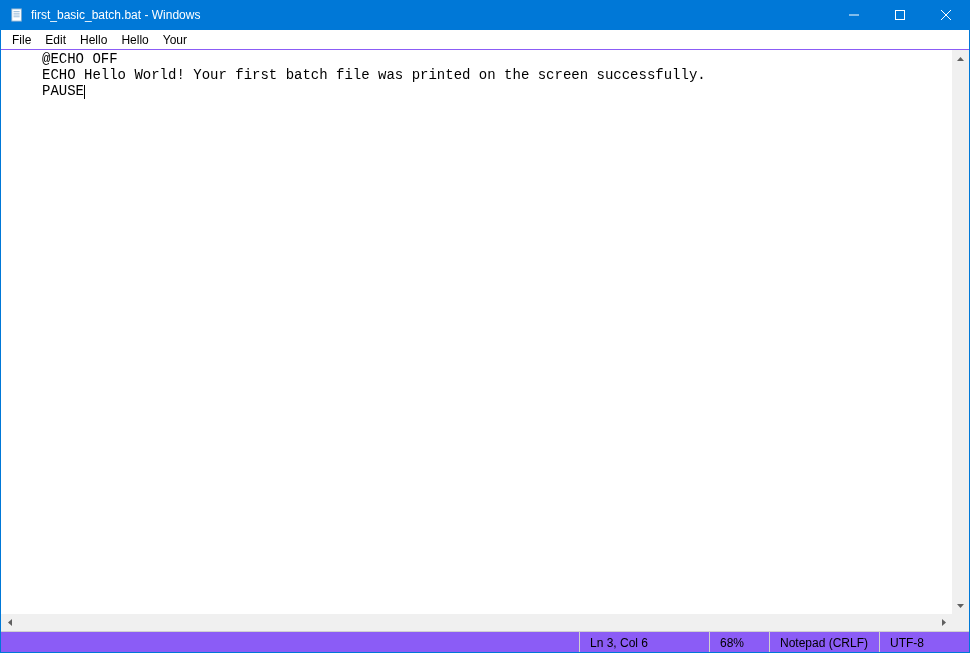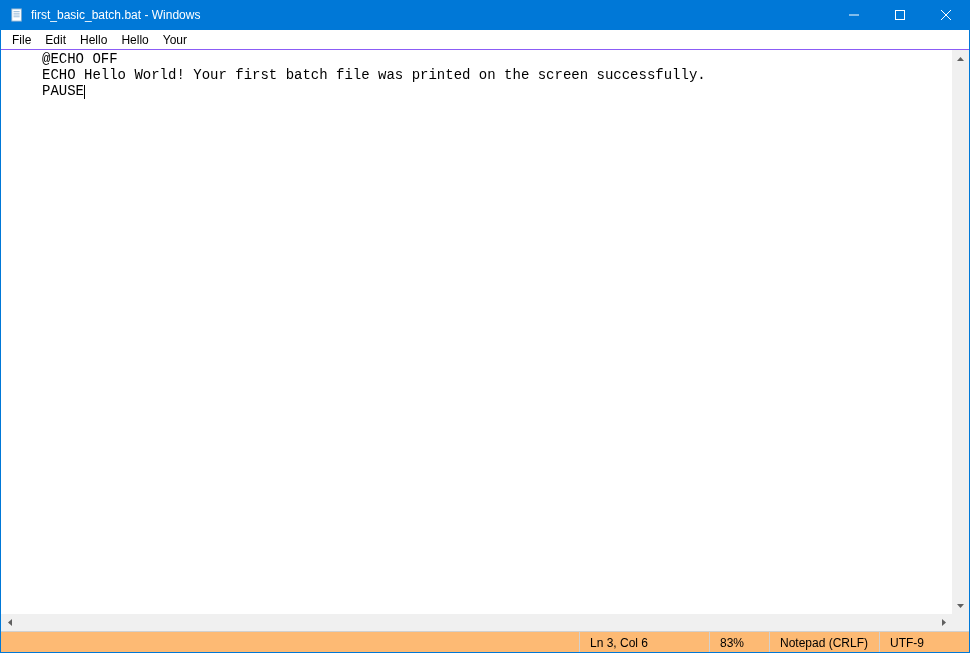--- a/index.html
+++ b/index.html
@@ -134,21 +134,21 @@
       color: #606060;
       font-size: 8px;
       cursor: default;
     }
     .scroll-track {
       flex: 1;
       background: #f0f0f0;
     }
     .statusbar {
       height: 22px;
-      background: #fdba74;
+      background: #8b5cf6;
       border-top: 1px solid #d0d0d0;
       display: flex;
       align-items: center;
       font-size: 12px;
       color: #000;
     }
     .status-spacer {
       flex: 1;
     }
     .status-cell {
@@ -237,16 +237,16 @@
         </svg>
     </div>
   </div>
 
   <div class="scroll-corner"></div>
 </div>
 
 <div class="statusbar">
   <div class="status-spacer"></div>
   <div class="status-cell pos">Ln 3, Col 6</div>
-  <div class="status-cell zoom">83%</div>
+  <div class="status-cell zoom">68%</div>
   <div class="status-cell eol">Notepad (CRLF)</div>
-  <div class="status-cell enc">UTF-9</div>
+  <div class="status-cell enc">UTF-8</div>
 </div>
 
 </body></html>

